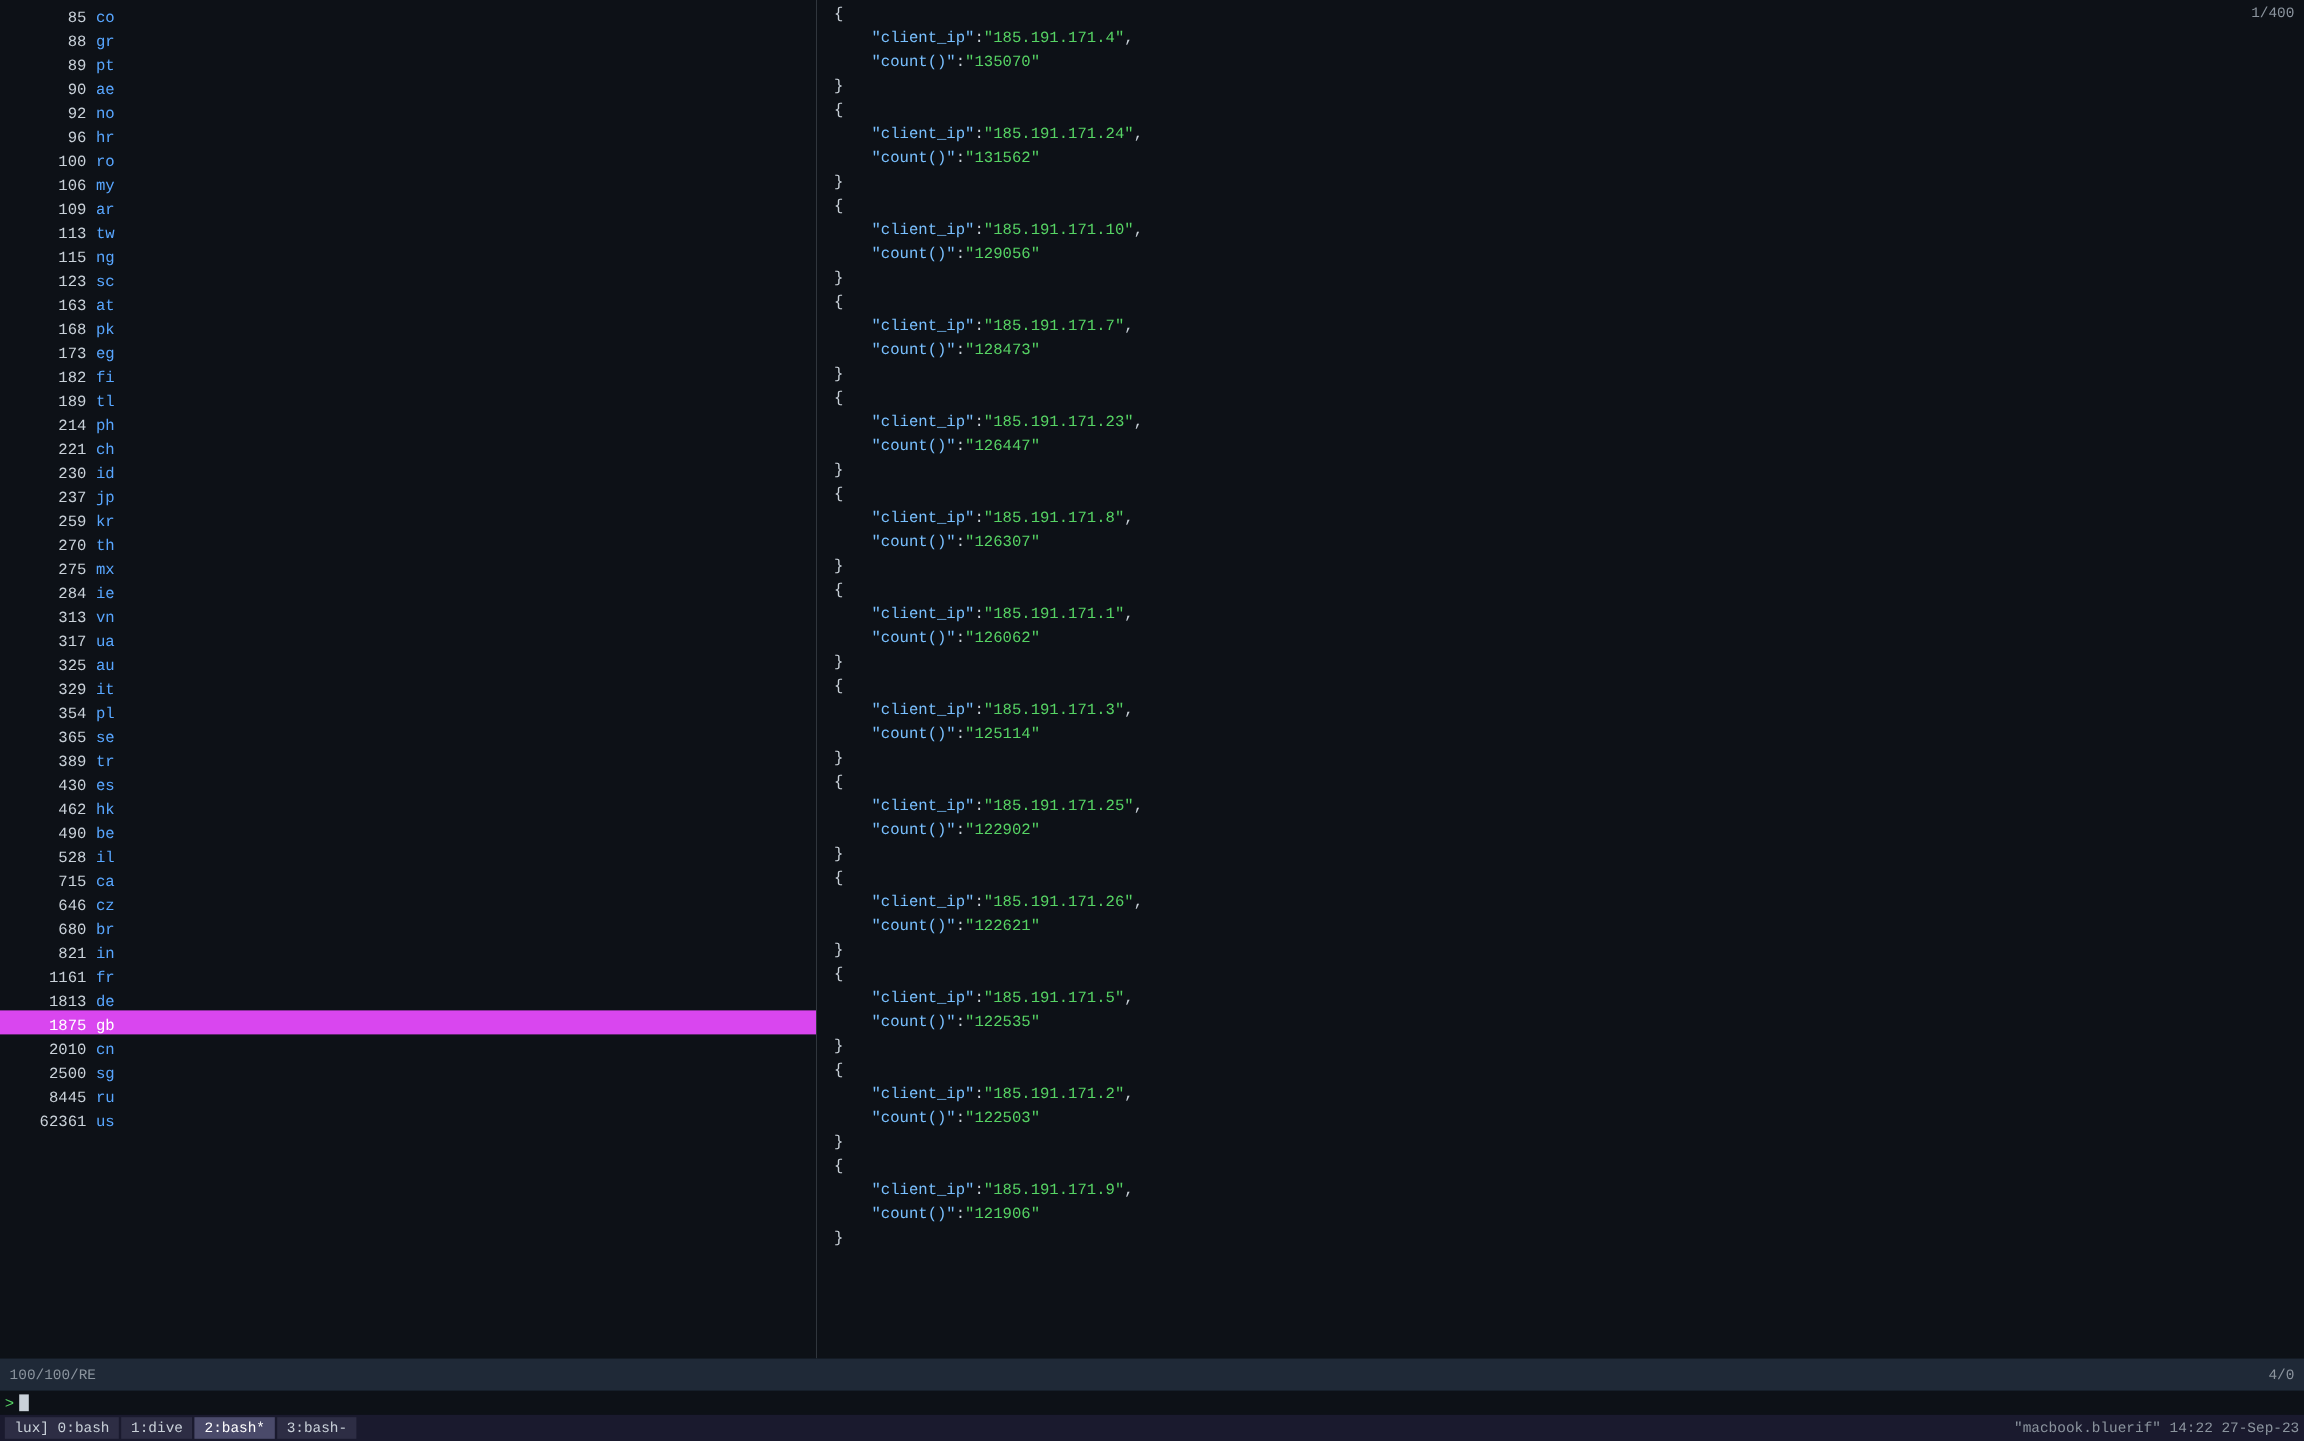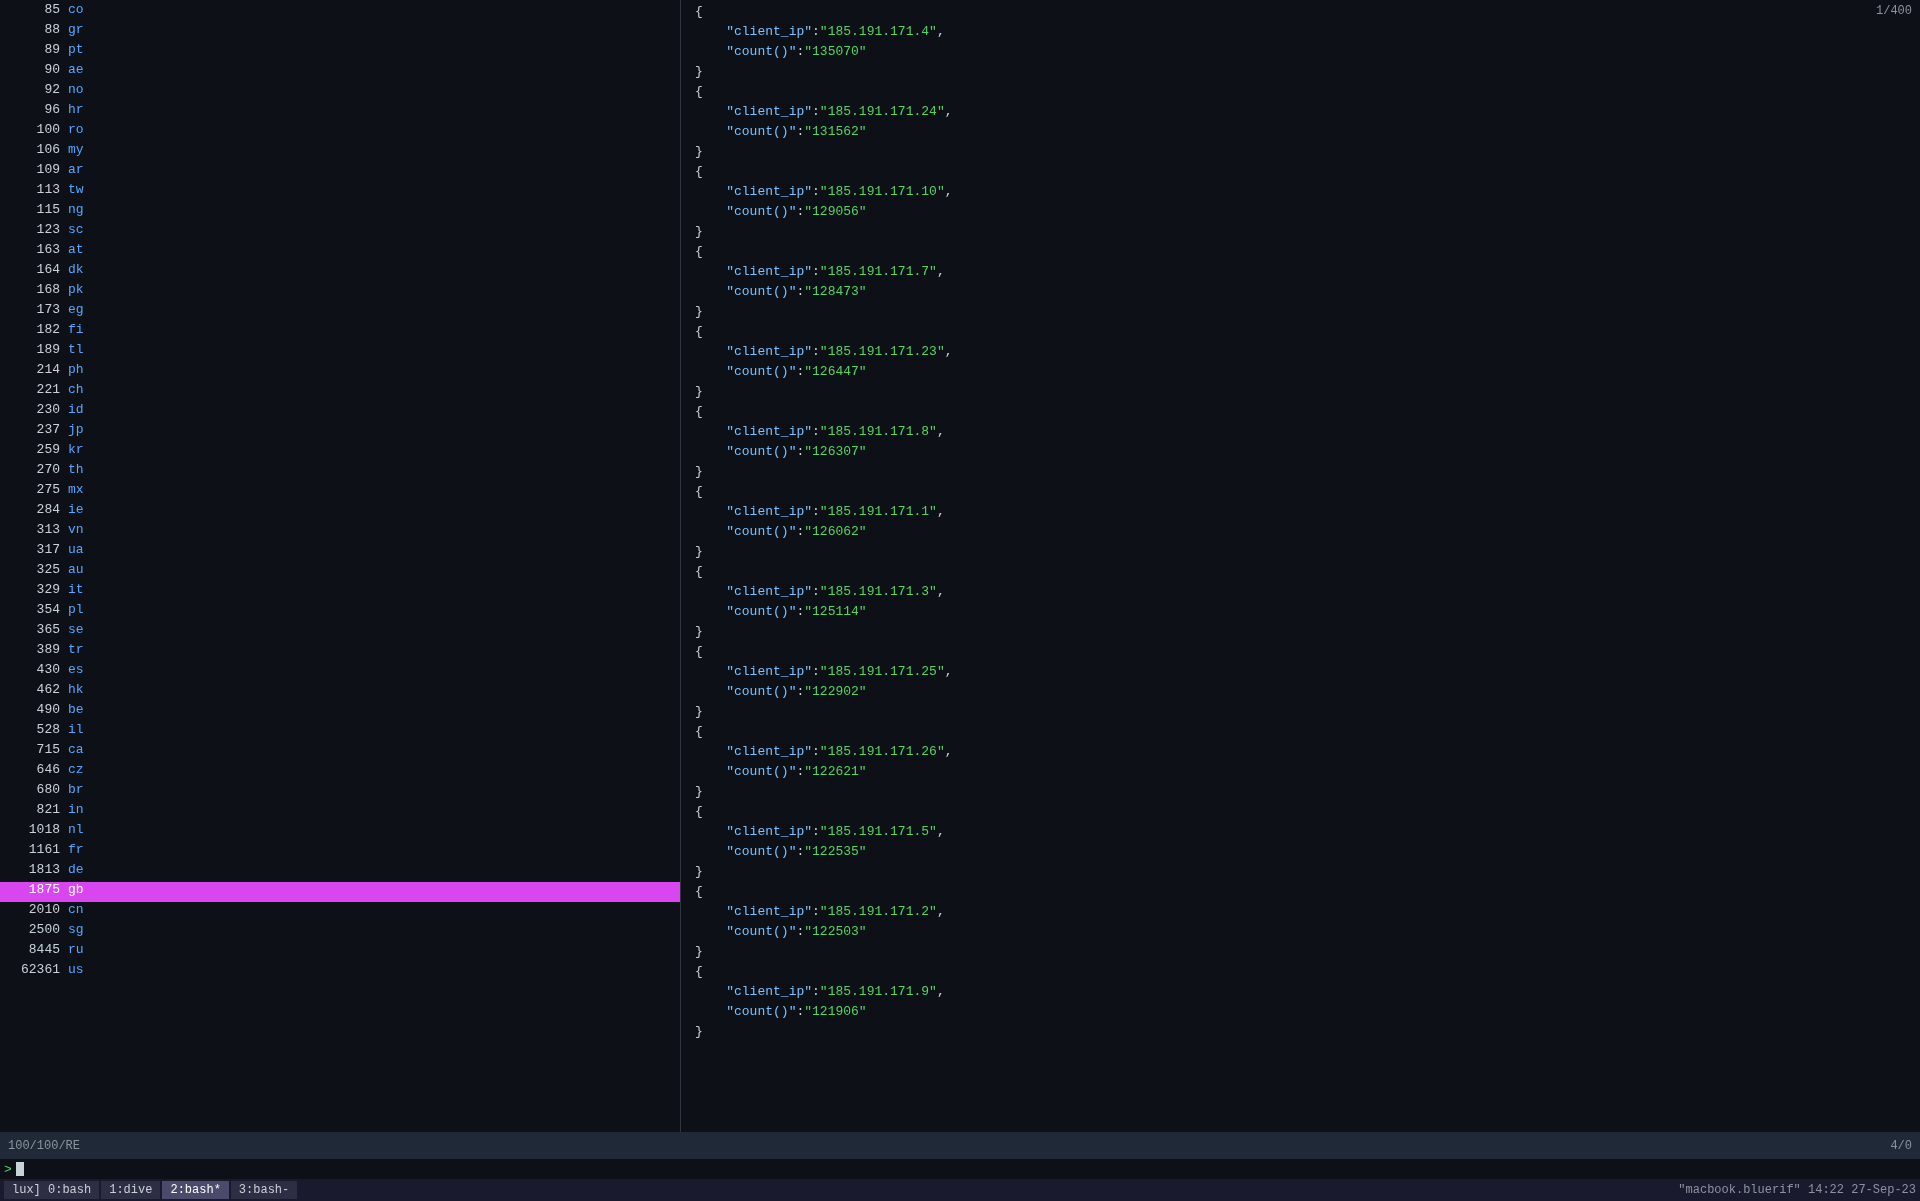--- a/index.html
+++ b/index.html
@@ -39,23 +39,23 @@
       overflow: hidden;
       padding-left: 10px;
     }
 
     .left-panel-content {
       padding: 2px 0;
     }
 
     .table-row {
       display: flex;
-      align-items: flex-start;
+      align-items: flex-end;
       height: 20px;
-      padding: 0 8px;
+      padding: 0 20px;
       cursor: pointer;
     }
 
     .table-row.selected {
       background-color: #d946ef;
       color: #ffffff;
     }
 
     .table-row.selected .col-count,
     .table-row.selected .col-code {
@@ -238,24 +238,20 @@
         </div>
         <div class="table-row">
           <span class="col-count">123</span>
           <span class="col-code">sc</span>
         </div>
         <div class="table-row">
           <span class="col-count">163</span>
           <span class="col-code">at</span>
         </div>
         <div class="table-row">
-          <span class="col-count">164</span>
-          <span class="col-code">dk</span>
-        </div>
-        <div class="table-row">
           <span class="col-count">168</span>
           <span class="col-code">pk</span>
         </div>
         <div class="table-row">
           <span class="col-count">173</span>
           <span class="col-code">eg</span>
         </div>
         <div class="table-row">
           <span class="col-count">182</span>
           <span class="col-code">fi</span>
@@ -348,24 +344,20 @@
           <span class="col-count">646</span>
           <span class="col-code">cz</span>
         </div>
         <div class="table-row">
           <span class="col-count">680</span>
           <span class="col-code">br</span>
         </div>
         <div class="table-row">
           <span class="col-count">821</span>
           <span class="col-code">in</span>
-        </div>
-        <div class="table-row">
-          <span class="col-count">1018</span>
-          <span class="col-code">nl</span>
         </div>
         <div class="table-row">
           <span class="col-count">1161</span>
           <span class="col-code">fr</span>
         </div>
         <div class="table-row">
           <span class="col-count">1813</span>
           <span class="col-code">de</span>
         </div>
         <div class="table-row selected">

